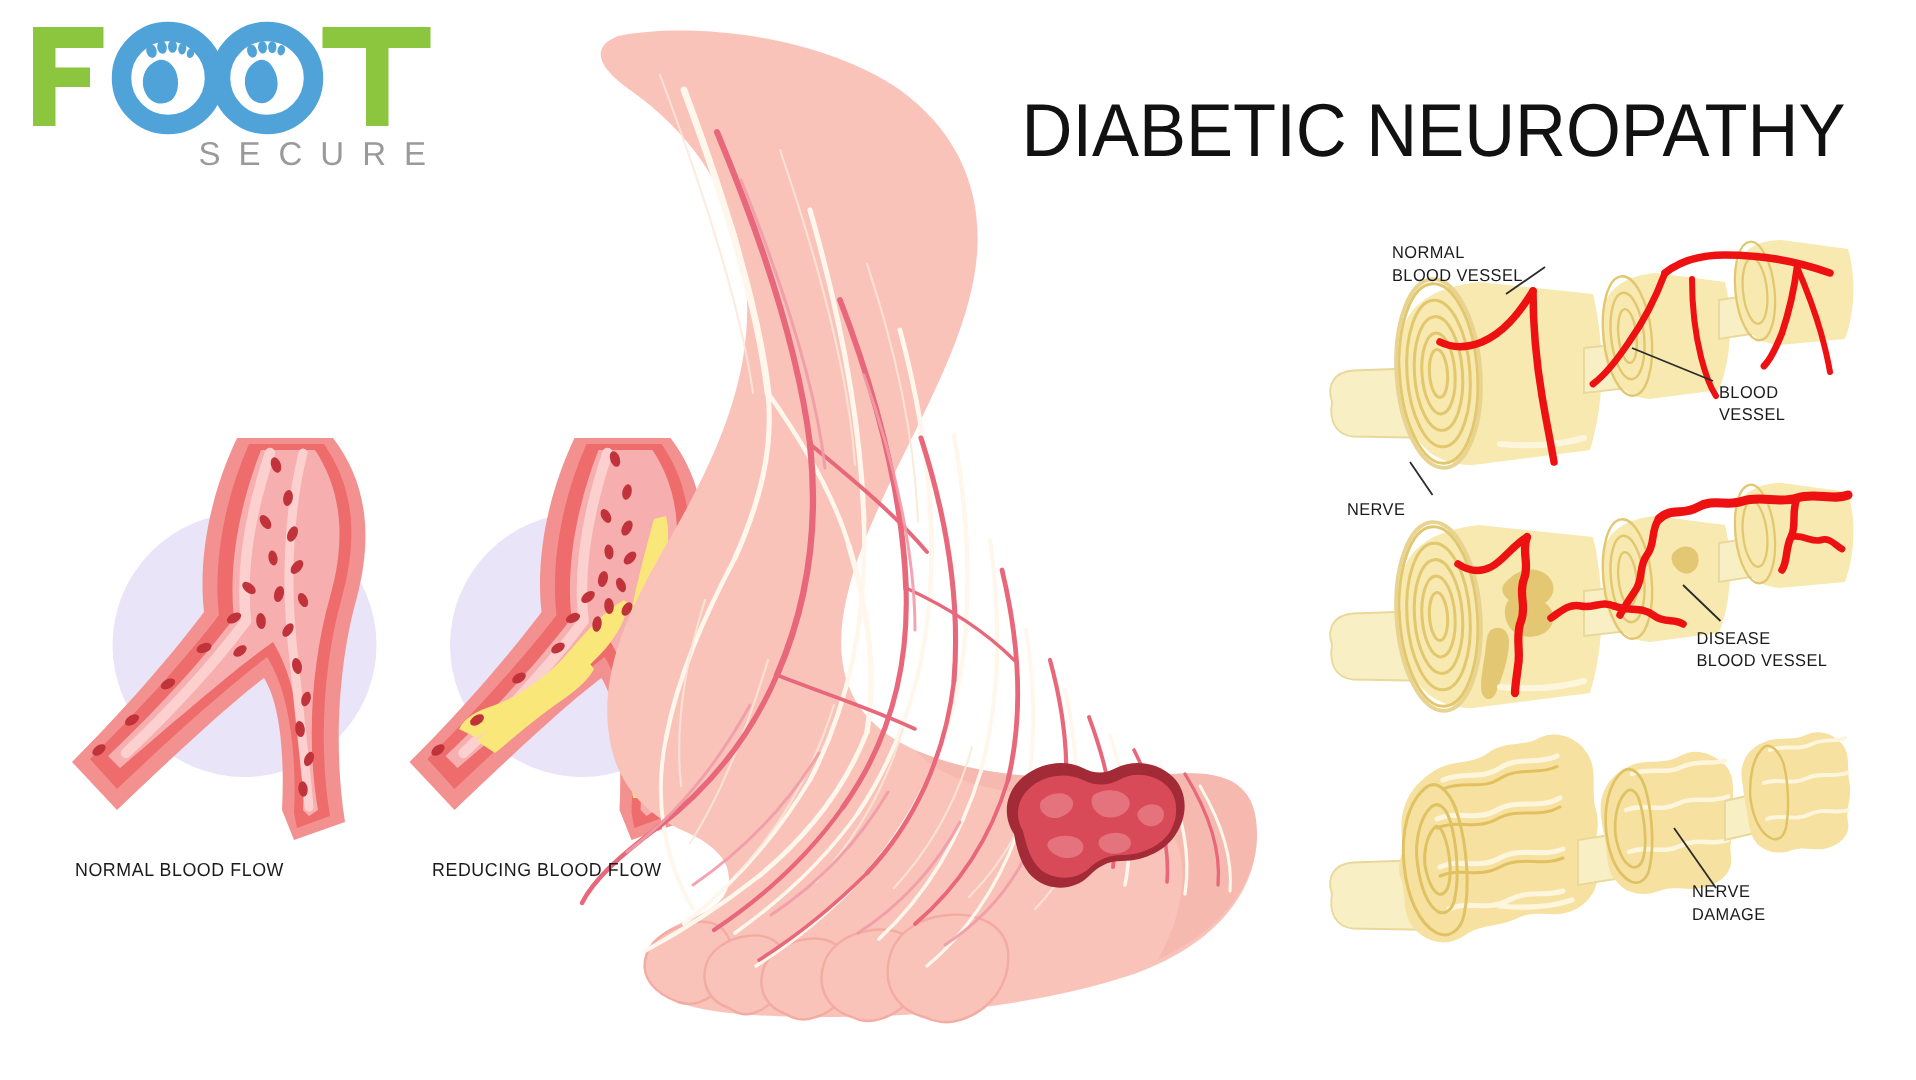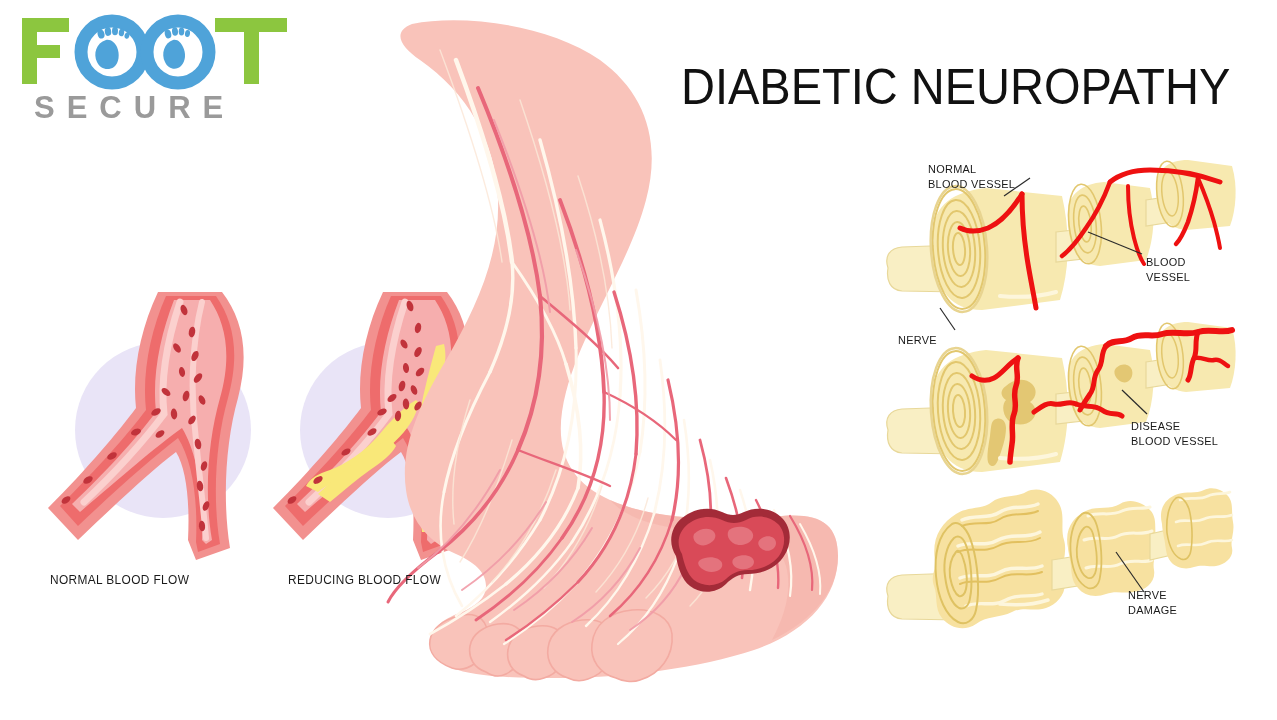--- a/index.html
+++ b/index.html
@@ -40,24 +40,24 @@
   #logo .wordmark {
     position: absolute;
     left: 0; top: 0;
     width: 290px; height: 78px;
   }
   #logo .secure {
     position: absolute;
     left: 16px;
     top: 78px;
     width: 262px;
-    text-align: left;
+    text-align: right;
     color: #9a9a9a;
-    font-size: 31px;
-    font-weight: 700;
+    font-size: 22px;
+    font-weight: 400;
     letter-spacing: 12px;
     font-family: "Liberation Sans", sans-serif;
     line-height: 1;
   }
 
   
   #title {
     position: absolute;
     left: 681px;
     top: 62px;

